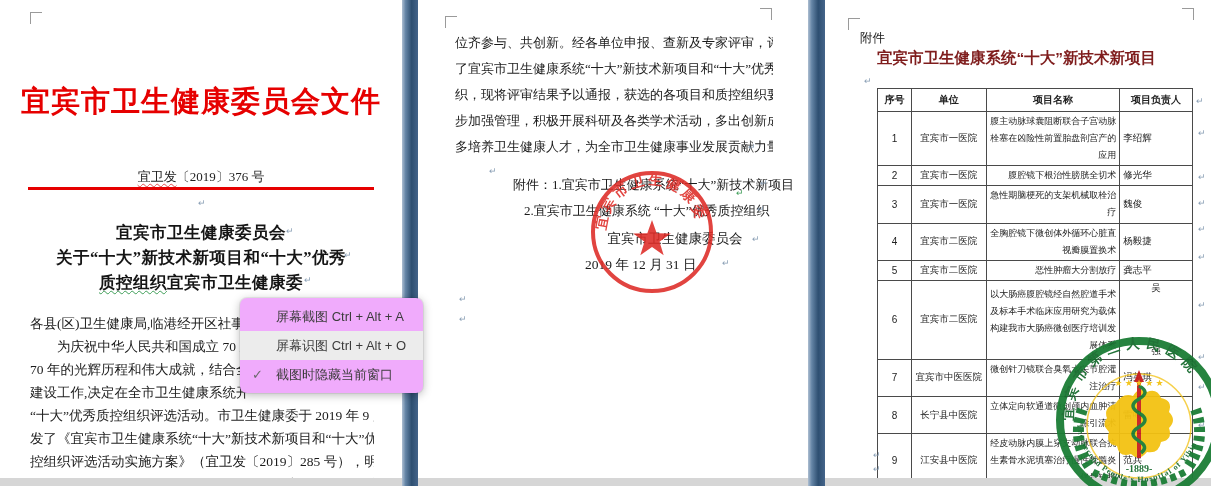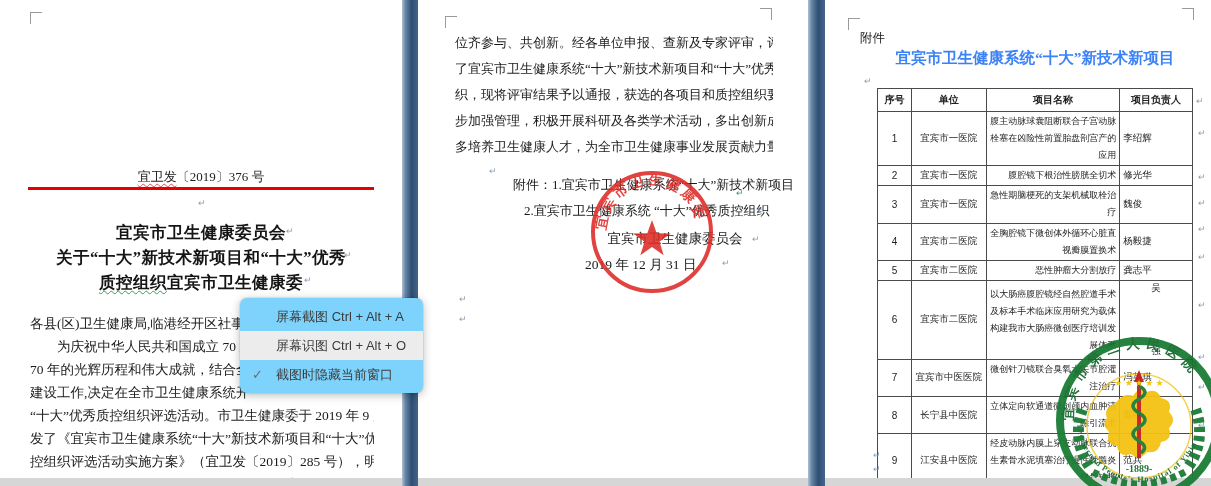--- a/index.html
+++ b/index.html
@@ -20,38 +20,38 @@
   .wavy-red{text-decoration:underline wavy #e05050;text-decoration-thickness:1px;text-underline-offset:2px;}
   .wavy-green{text-decoration:underline wavy #3f9e58;text-decoration-thickness:1px;text-underline-offset:2px;}
   .redrule{position:absolute;left:28px;top:187px;width:346px;height:2.5px;background:#e60000;}
   .doctitle{position:absolute;left:0;width:402px;text-align:center;font-size:16.5px;
             font-weight:600;color:#151515;letter-spacing:0.5px;}
   .p1body{position:absolute;left:30px;top:312px;width:344px;font-size:13.5px;line-height:23px;
           text-align:justify;color:#1b1b1b;}
   .docline{white-space:nowrap;overflow:hidden;}
   .docline.indent{text-indent:2em;}
   
-  .menu{position:absolute;left:240px;top:298px;width:183px;z-index:10;background:#7dd3fc;
+  .menu{position:absolute;left:240px;top:298px;width:183px;z-index:10;background:#f0abfc;
         border-radius:7px;box-shadow:0 2px 10px rgba(0,0,0,.28),0 0 0 1px rgba(0,0,0,.06);
         padding:4px 0;font-family:"Liberation Sans",sans-serif;font-size:13px;color:#3c3c3c;}
   .menu-item{display:flex;align-items:center;height:29px;padding:0 10px 0 12px;cursor:default;}
   .menu-item.hl{background:#ececec;}
   .menu-check{width:24px;color:#6a6a6a;font-size:13px;}
   
   .p2body{position:absolute;left:455px;top:30px;width:318px;font-size:13px;line-height:26px;
           text-align:justify;color:#1b1b1b;}
   .attach1{position:absolute;left:489px;top:176px;font-size:13px;color:#1b1b1b;margin-left:24px;}
   .attach2{position:absolute;left:524px;top:202px;font-size:13px;color:#1b1b1b;}
   .signer{position:absolute;left:585px;top:230px;width:180px;text-align:center;font-size:13.5px;z-index:4;}
   .docdate{position:absolute;left:585px;top:256px;width:160px;text-align:left;font-size:13.5px;z-index:4;}
   .redseal{position:absolute;left:588px;top:168px;width:128px;height:128px;z-index:5;opacity:.88;}
   
   .att-label{position:absolute;left:860px;top:30px;font-size:12.5px;}
-  .tbl-title{position:absolute;left:877px;top:48px;width:316px;text-align:center;
-             font-family:Liberation Serif, serif;font-size:15.5px;font-weight:bold;color:#3b82f6;}
+  .tbl-title{position:absolute;left:877px;top:48px;width:316px;text-align:left;
+             font-family:Liberation Sans, sans-serif;font-size:15.5px;font-weight:bold;color:#7f1d1d;}
   .ptable{position:absolute;left:877px;top:88px;width:316px;border-collapse:collapse;
           font-family:"Liberation Sans",sans-serif;color:#222;}
   .ptable th,.ptable td{border:1px solid #4a4a4a;padding:1px 3px;}
   .ptable th{font-size:10px;font-weight:bold;text-align:center;height:20px;}
   .c-no{font-size:10px;text-align:center;}
   .c-unit{font-size:9.5px;text-align:center;}
   .c-proj{font-size:9px;line-height:1.9;text-align:right;}
   .c-lead{font-size:9.5px;text-align:left;}
   .c-lead .vsplit{display:flex;flex-direction:column;justify-content:space-between;
                   align-items:center;height:76px;}
@@ -69,20 +69,21 @@
   <div class="vbar" style="left:402px;"></div>
   <div class="vbar" style="left:808px;width:17px;"></div>
   <div class="bottombar"></div>
 
   <div class="cmark tl" style="left:30px;top:12px;"></div>
   <div class="cmark tl" style="left:445px;top:16px;"></div>
   <div class="cmark tr" style="left:760px;top:8px;"></div>
   <div class="cmark tl" style="left:848px;top:18px;"></div>
   <div class="cmark tr" style="left:1182px;top:8px;"></div>
 
+  <div class="banner">宜宾市卫生健康委员会文件</div>
 
   <div class="docno">
     <span class="wavy-red">宜卫发</span><span>〔2019〕376 号</span>
   </div>
   <div class="redrule"></div>
 
   <div class="doctitle" style="top:222px;">宜宾市卫生健康委员会</div>
   <div class="doctitle" style="top:247px;">关于“十大”新技术新项目和“十大”优秀</div>
   <div class="doctitle" style="top:272px;">
     <span class="wavy-green">质控组织</span><span>宜宾市卫生健康委</span>

